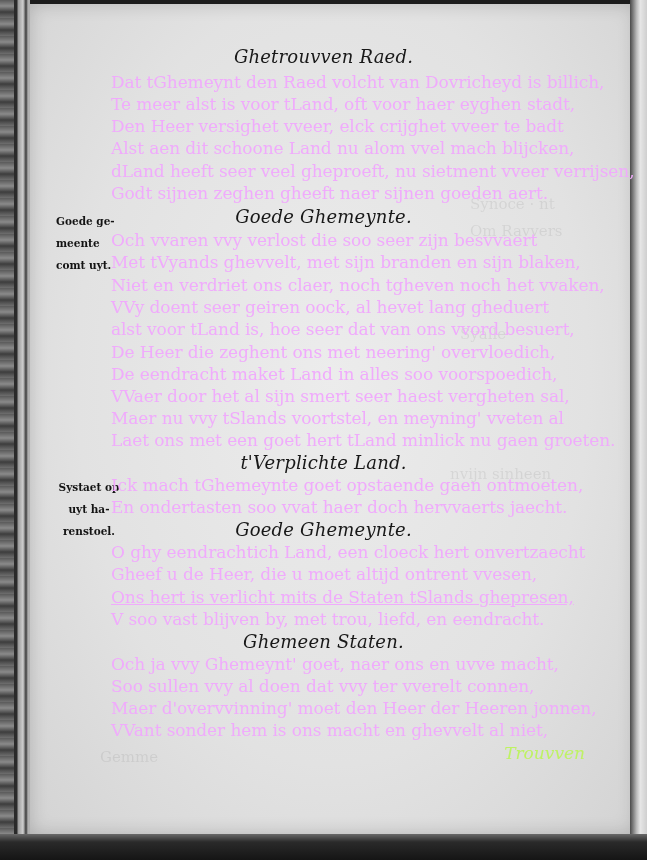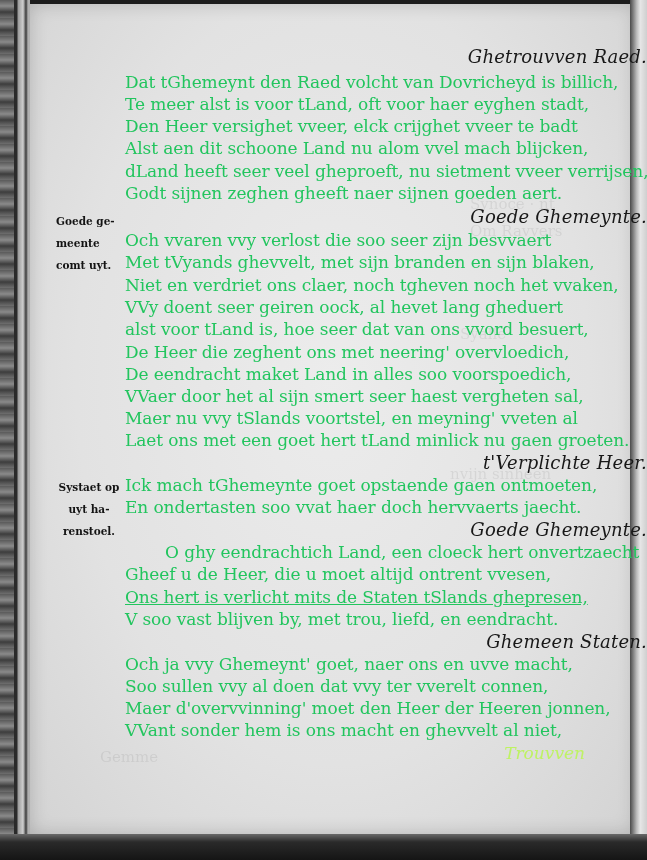--- a/index.html
+++ b/index.html
@@ -24,27 +24,27 @@
     }
     .page-shadow-right {
       position: absolute; left: 630px; top: 0; width: 17px; height: 860px;
       background: linear-gradient(90deg, #4a4a4a, #bdbdbd 40%, #e6e6e6 60%, #cfcfcf);
     }
     .bottom-strip {
       position: absolute; left: 0; top: 834px; width: 647px; height: 26px;
       background: linear-gradient(180deg, #6a6a6a 0, #2a2a2a 8px, #151515 100%);
     }
     .heading {
-      position: absolute; left: 0; width: 647px; text-align: right;
+      position: absolute; left: 0; width: 647px; text-align: center;
       font-style: italic; font-size: 18px; color: #181818;
       letter-spacing: 0.2px;
     }
     .line {
-      position: absolute; left: 125px;
-      font-size: 17px; color: #22c55e; white-space: nowrap;
+      position: absolute; left: 111px;
+      font-size: 17px; color: #f0abfc; white-space: nowrap;
       letter-spacing: -0.1px;
       text-align: right;
     }
     .margin-note {
       position: absolute; left: 56px; width: 66px;
       font-family: "DejaVu Serif", serif; font-weight: bold;
       font-size: 10.5px; line-height: 22px; color: #141414;
     }
     .catchword {
       position: absolute; right: 62px;
@@ -83,27 +83,27 @@
 <div class="line" style="top:252px;">Met tVyands ghevvelt, met sijn branden en sijn blaken,</div>
 <div class="line" style="top:275px;">Niet en verdriet ons claer, noch tgheven noch het vvaken,</div>
 <div class="line" style="top:297px;">VVy doent seer geiren oock, al hevet lang gheduert</div>
 <div class="line" style="top:319px;">alst voor tLand is, hoe seer dat van ons vvord besuert,</div>
 <div class="line" style="top:342px;">De Heer die zeghent ons met neering' overvloedich,</div>
 <div class="line" style="top:364px;">De eendracht maket Land in alles soo voorspoedich,</div>
 <div class="line" style="top:386px;">VVaer door het al sijn smert seer haest vergheten sal,</div>
 <div class="line" style="top:408px;">Maer nu vvy tSlands voortstel, en meyning' vveten al</div>
 <div class="line" style="top:430px;">Laet ons met een goet hert tLand minlick nu gaen groeten.</div>
 
-<div class="heading" style="top:452px;">t'Verplichte Heer.</div>
+<div class="heading" style="top:452px;">t'Verplichte Land.</div>
 <div class="margin-note" style="top:476px;text-align:center;">Systaet op uyt ha- renstoel.</div>
 <div class="line" style="top:475px;">Ick mach tGhemeynte goet opstaende gaen ontmoeten,</div>
 <div class="line" style="top:497px;">En ondertasten soo vvat haer doch hervvaerts jaecht.</div>
 
 <div class="heading" style="top:519px;">Goede Ghemeynte.</div>
-<div class="line" style="top:542px;margin-left:40px;">O ghy eendrachtich Land, een cloeck hert onvertzaecht</div>
+<div class="line" style="top:542px;">O ghy eendrachtich Land, een cloeck hert onvertzaecht</div>
 <div class="line" style="top:564px;">Gheef u de Heer, die u moet altijd ontrent vvesen,</div>
 <div class="line" style="top:587px;text-decoration:underline;">Ons hert is verlicht mits de Staten tSlands ghepresen,</div>
 <div class="line" style="top:609px;">V soo vast blijven by, met trou, liefd, en eendracht.</div>
 
 <div class="heading" style="top:631px;">Ghemeen Staten.</div>
 <div class="line" style="top:654px;">Och ja vvy Ghemeynt' goet, naer ons en uvve macht,</div>
 <div class="line" style="top:676px;">Soo sullen vvy al doen dat vvy ter vverelt connen,</div>
 <div class="line" style="top:698px;">Maer d'overvvinning' moet den Heer der Heeren jonnen,</div>
 <div class="line" style="top:720px;">VVant sonder hem is ons macht en ghevvelt al niet,</div>
 

